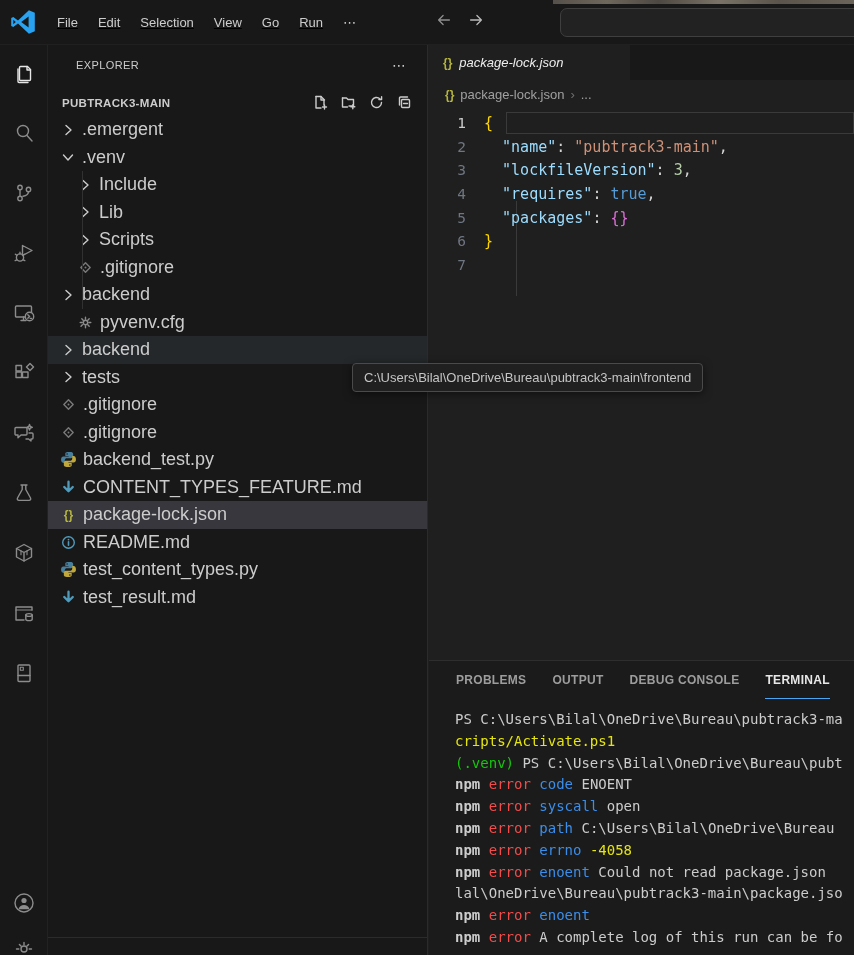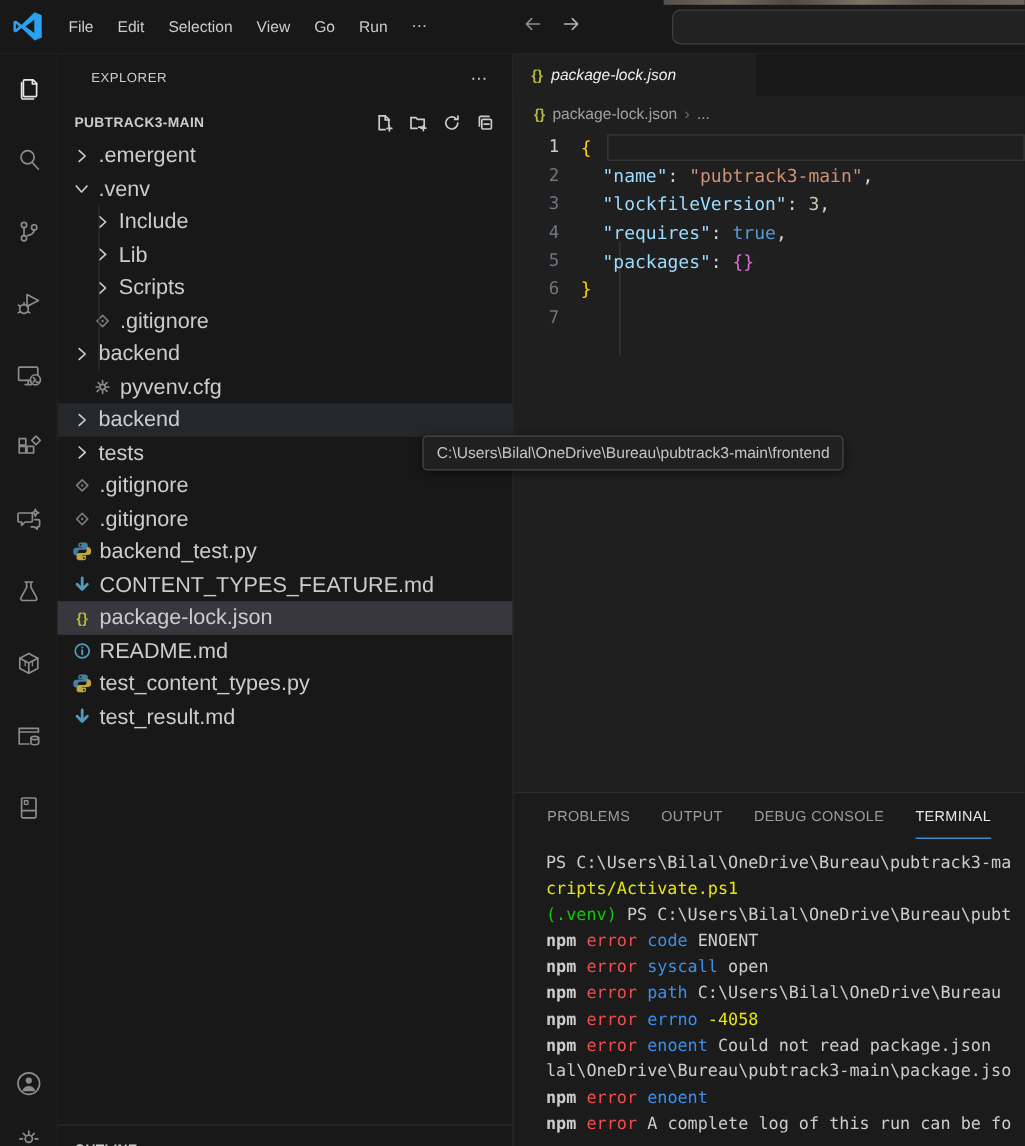--- a/index.html
+++ b/index.html
@@ -82,37 +82,37 @@
   .code-line.hl .gutter { color:#cccccc; }
   .code-text { white-space:pre; }
   .line-hl-box { position:absolute; left:77px; right:0; top:1px; bottom:1px;
     border:1px solid #3a3a3a; pointer-events:none; }
   #code-indent-guide { position:absolute; left:87px; top:90px; width:1px; height:95px; background:#3a3a3a; }
 
   
   #panel { position:absolute; left:429px; top:660px; width:425px; height:295px;
     background:#1b1b1b; border-top:1px solid #2e2e2e; }
   #panel-tabs { position:absolute; left:0; top:0; height:38px; display:flex; align-items:center;
-    padding-left:27px; gap:26px; }
+    padding-left:27px; gap:26px;font-weight:bold; }
   .panel-tab { color:#9d9d9d; font-size:12px; letter-spacing:.3px; height:38px; display:flex;
     align-items:center; border-bottom:1px solid transparent; white-space:nowrap; }
   .panel-tab.active { color:#e7e7e7; border-bottom:1px solid #47a7f5; }
   #terminal { position:absolute; left:0; top:50px; width:100%; height:245px; overflow:hidden;
     font-family:"DejaVu Sans Mono","Liberation Mono",monospace; font-size:14px; }
   .term-line { height:21.8px; padding-left:26px; white-space:pre; overflow:hidden; }
 </style>
 </head>
 <body>
 <div id="stage">
 
   <div id="titlebar">
     <span id="vscode-logo"><svg viewBox="0 0 26 26">
           <path fill="#29a3f1" d="M18.9 1.3L8 11.6 3.3 8 1.2 9v8L3.3 18 8 14.4l10.9 10.3 5.9-2.4V3.7zM18.6 7.4v11.2L11.2 13zM3.3 10.8L5.8 13l-2.5 2.2z"></path>
         </svg></span>
-    <div id="menubar" style="display:flex;">
+    <div id="menubar" style="display:flex;text-decoration:underline;">
         <span class="menu-item">File</span>
         <span class="menu-item">Edit</span>
         <span class="menu-item">Selection</span>
         <span class="menu-item">View</span>
         <span class="menu-item">Go</span>
         <span class="menu-item">Run</span>
       </div>
     <span class="menu-more">⋯</span>
     <div id="nav-arrows">
       <span class="nav-arrow"><svg viewBox="0 0 20 20" fill="none" stroke="#8f8f8f" stroke-width="1.4" stroke-linecap="round" stroke-linejoin="round">

